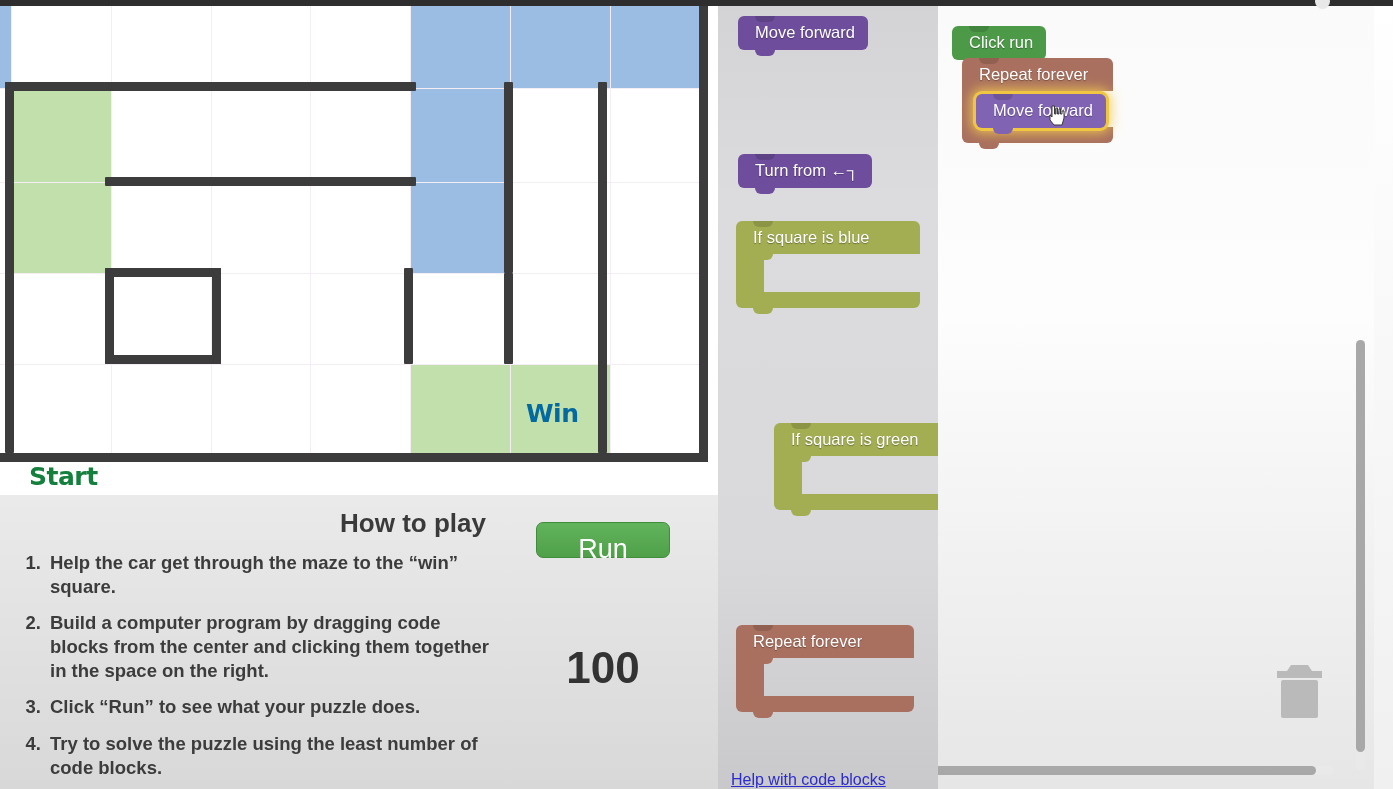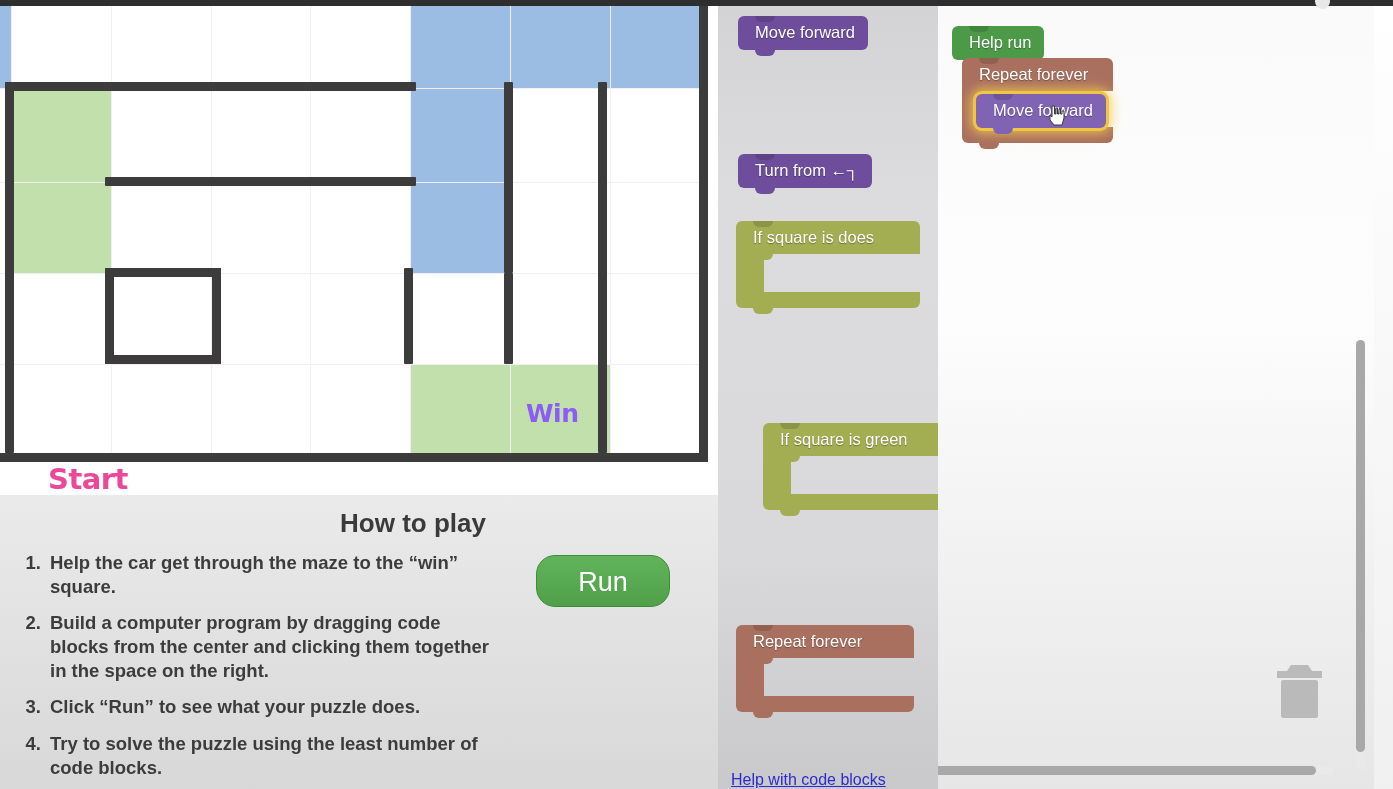--- a/index.html
+++ b/index.html
@@ -26,51 +26,50 @@
   .gridline{position:absolute;background:#f4eef4;}
   .gridline.v{width:1px;}
   .gridline.h{height:1px;}
   .wall{position:absolute;background:#3c3c3c;border-radius:1px;}
   #maze-border{
     position:absolute;left:0;top:0;width:806px;height:468px;
     box-sizing:border-box;border:9px solid #3c3c3c;
   }
   #start-label{
     position:absolute;left:29px;top:462px;
-    font-size:29px;font-weight:bold;color:#ec4899;
+    font-size:25px;font-weight:bold;color:#15803d;
     font-family:"DejaVu Sans", sans-serif;
     letter-spacing:-0.5px;
-    margin-left:19px;
   }
   #win-label{
     position:absolute;left:624px;top:405px;
-    font-size:25px;font-weight:bold;color:#8b5cf6;
+    font-size:25px;font-weight:bold;color:#0369a1;
     font-family:"DejaVu Sans", sans-serif;
     letter-spacing:-0.5px;
   }
 
   
   #howto{position:absolute;left:0;top:498px;width:500px;}
   #howto-title{
     text-align:right;font-size:26px;font-weight:bold;color:#3a3a3a;
     margin:10px 0 12px 0;padding-right:14px;
   }
   #howto-list{
     margin:0;padding:0 8px 0 46px;
     color:#3c3c3c;font-size:18.5px;line-height:1.28;font-weight:bold;
   }
   #howto-list li{margin-bottom:13px;padding-left:4px;}
 
   
   #run-button{
-    position:absolute;left:536px;top:522px;width:134px;height:52px;
+    position:absolute;left:536px;top:522px;width:134px;height:36px;
     background:linear-gradient(180deg,#62b45c 0%,#4fa049 100%);
-    border:1px solid #3f8c3a;border-radius:19px;
+    border:1px solid #3f8c3a;border-radius:7px;
     color:#ffffff;font-size:27px;line-height:53px;text-align:center;
-    box-sizing:border-box;cursor:pointer;margin-top:33px;
+    box-sizing:border-box;cursor:pointer;
   }
   #score-label{
     position:absolute;left:500px;top:613px;width:206px;text-align:center;
     font-size:22px;font-weight:bold;color:#3a3a3a;
   }
   #score-value{
     position:absolute;left:500px;top:643px;width:206px;text-align:center;
     font-size:44px;font-weight:bold;color:#333333;
   }
 
@@ -195,61 +194,62 @@
       <div id="howto-title">How to play</div>
       <ol id="howto-list">
         <li>Help the car get through the maze to the “win” square.</li>
         <li>Build a computer program by dragging code blocks from the center and clicking them together in the space on the right.</li>
         <li>Click “Run” to see what your puzzle does.</li>
         <li>Try to solve the puzzle using the least number of code blocks.</li>
       </ol>
     </div>
 
     <div id="run-button">Run</div>
+    <div id="score-value">100</div>
   </div>
 
   <div id="palette">
 
     <div class="blk" style="left:20px;top:16px;">
       <span class="cap cmd purple">Move forward</span>
     </div>
 
 
     <div class="blk" style="left:20px;top:154px;">
       <span class="cap cmd purple">Turn from ←┐</span>
     </div>
 
     <div class="blk cblock olive" style="left:18px;top:221px;width:184px;">
-      <div class="chead">If square is does</div>
+      <div class="chead">If square is blue</div>
       <div class="carm"></div>
       <div class="cfoot"></div>
     </div>
 
-    <div class="blk cblock olive" style="left:18px;top:336px;width:196px;padding-left:27px;">
+    <div class="blk cblock olive" style="left:29px;top:336px;width:196px;padding-left:27px;">
       <div class="chead">If square is green</div>
       <div class="carm"></div>
       <div class="cfoot"></div>
     </div>
 
     <div class="blk cblock brown" style="left:18px;top:451px;width:178px;">
       <div class="chead">Repeat forever</div>
       <div class="carm"></div>
       <div class="cfoot"></div>
     </div>
 
   </div>
 
   <a id="help-link" href="#">Help with code blocks</a>
 
   <div id="workspace">
 
     <div id="ws-blocks">
 
       <div class="blk" style="left:0px;top:0px;">
-        <span class="cap cmd green-hat">Help run</span>
+        <span class="cap cmd green-hat">Click run</span>
       </div>
 
       <div class="blk cblock brown" style="left:10px;top:32px;width:151px;">
         <div class="chead">Repeat forever</div>
         <div class="carm" style="height:36px;"></div>
         <div class="cfoot"></div>
       </div>
 
       <div class="blk" style="left:24px;top:68px;">
         <span class="cap cmd selected-blk">Move forward</span>

